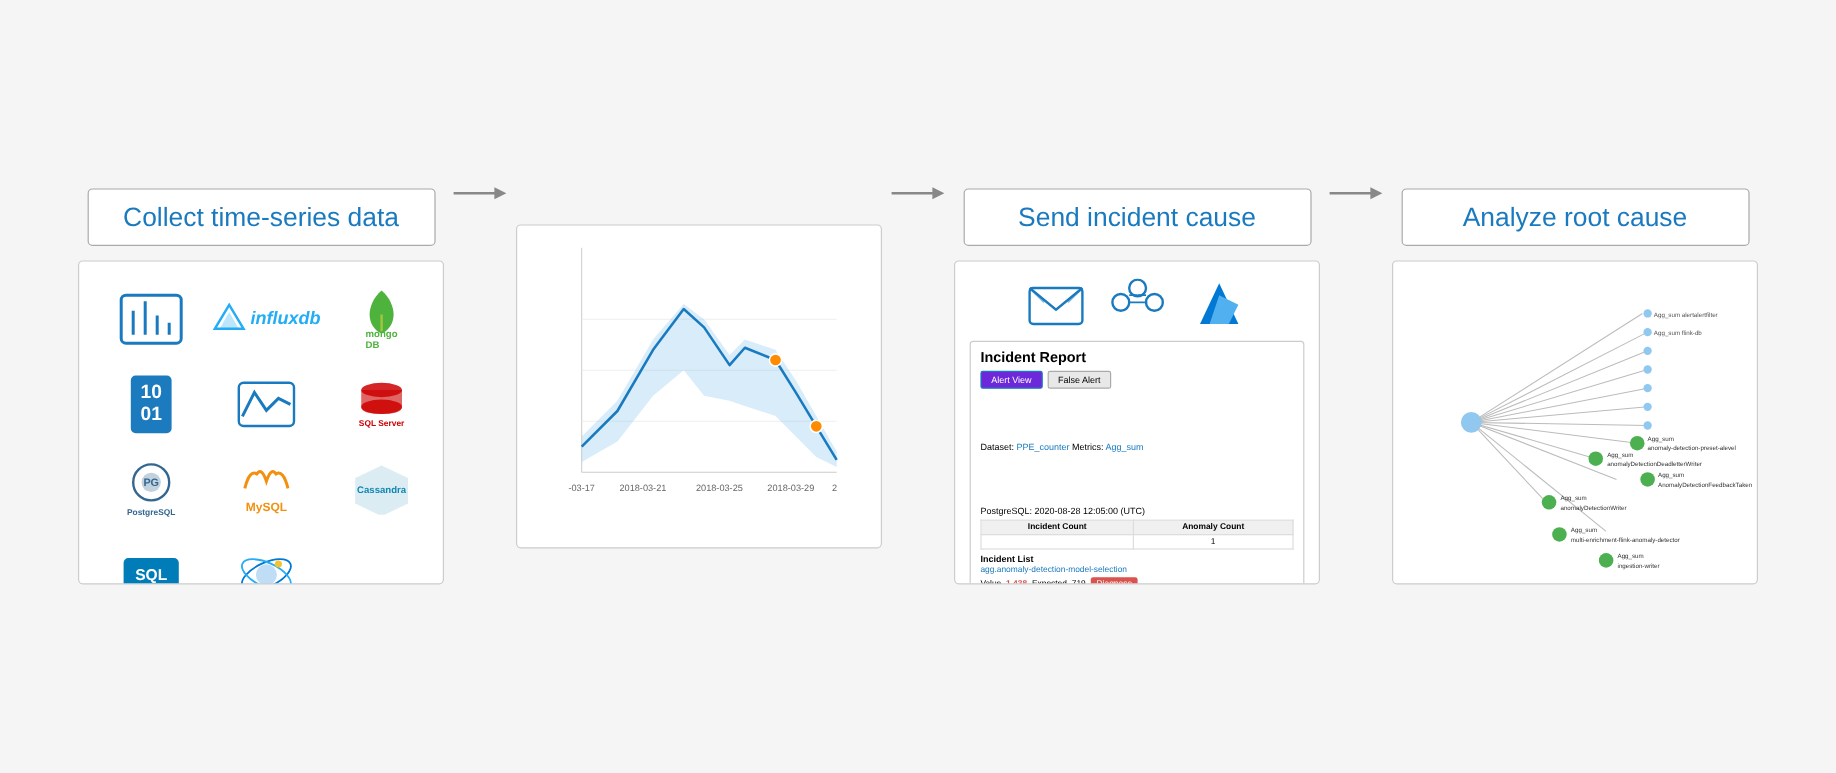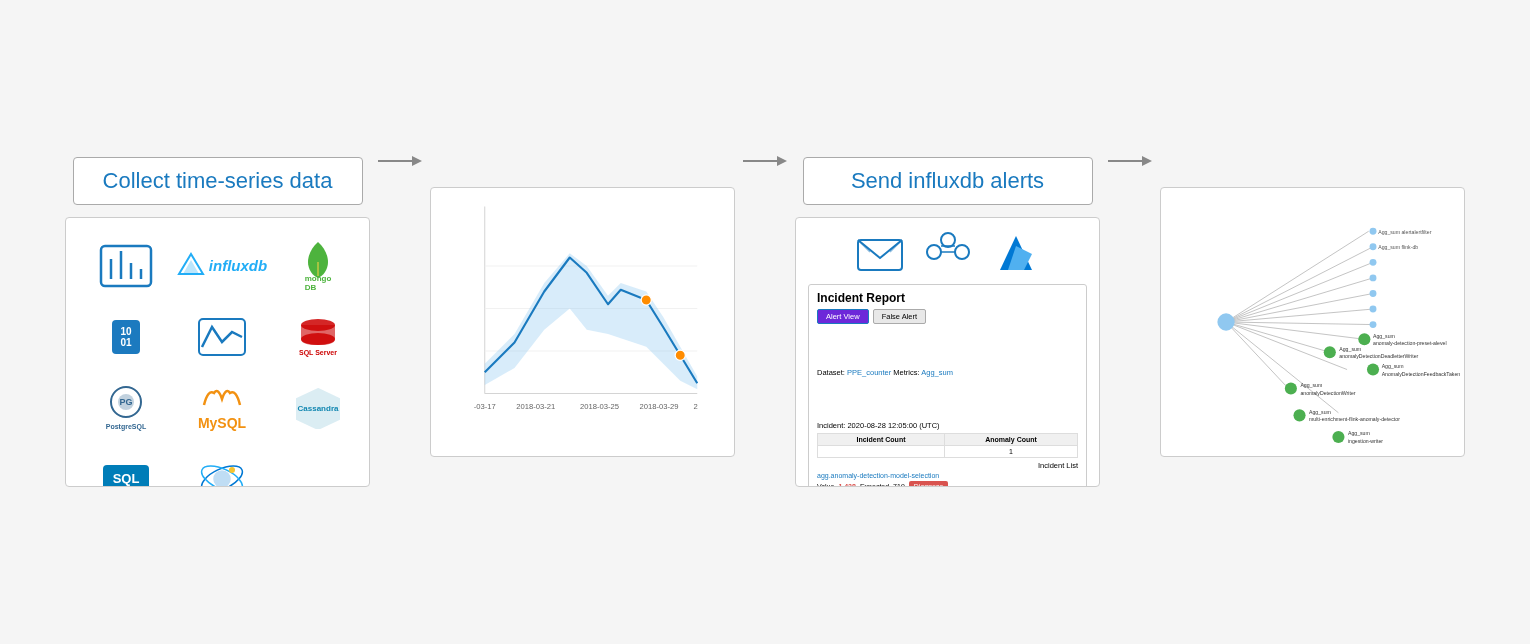--- a/index.html
+++ b/index.html
@@ -150,21 +150,21 @@
           <div style="display:flex;flex-direction:column;align-items:center;">
             <svg width="30" height="38" viewBox="0 0 30 38">
               <path d="M15 2 C8 8 5 16 5 22 C5 30 10 36 15 38 C20 36 25 30 25 22 C25 16 22 8 15 2Z" fill="#4db33d"></path>
               <line x1="15" y1="22" x2="15" y2="36" stroke="#a5c341" stroke-width="2"></line>
             </svg>
             <span style="font-size:8px;font-weight:700;color:#4db33d;margin-top:-4px;">mongo<br>DB</span>
           </div>
         </div>
 
         <div class="ds-logo">
-          <div style="background:#1c7abf;color:white;border-radius:4px;font-size:10px;font-weight:700;padding:6px 8px;text-align:center;">10<br>01</div>
+          <div style="background:#1c7abf;color:white;border-radius:4px;font-size:16px;font-weight:700;padding:6px 8px;text-align:center;">10<br>01</div>
         </div>
 
         <div class="ds-logo">
           <svg width="50" height="40" viewBox="0 0 50 40">
             <rect x="2" y="2" width="46" height="36" rx="4" fill="white" stroke="#1a7abf" stroke-width="2"></rect>
             <polyline points="5,30 15,10 25,25 35,15 45,20" fill="none" stroke="#1a7abf" stroke-width="2.5"></polyline>
           </svg>
         </div>
 
         <div class="ds-logo">
@@ -187,21 +187,21 @@
             </svg>
             <div style="font-size:7px;color:#336791;font-weight:700;">PostgreSQL</div>
           </div>
         </div>
 
         <div class="ds-logo">
           <div style="text-align:center;">
             <svg width="40" height="28" viewBox="0 0 40 28">
               <path d="M2 20 Q6 4 12 8 Q16 2 20 14 Q24 2 28 8 Q34 4 38 20" fill="none" stroke="#f29111" stroke-width="2.5"></path>
             </svg>
-            <div style="font-size:14px;font-weight:700;color:#f29111;margin-top:-2px;">MySQL</div>
+            <div style="font-size:10px;font-weight:700;color:#f29111;margin-top:-2px;">MySQL</div>
           </div>
         </div>
 
         <div class="ds-logo">
           <svg width="46" height="42" viewBox="0 0 46 42">
             <polygon points="23,2 44,12 44,32 23,42 2,32 2,12" fill="#1287b1" opacity="0.15" stroke="#1287b1" stroke-width="2"></polygon>
             <text x="23" y="24" text-anchor="middle" font-size="8" fill="#1287b1" font-weight="bold">Cassandra</text>
           </svg>
         </div>
 
@@ -261,21 +261,21 @@
 
   <div class="arrow">
     <svg viewBox="0 0 48 24" xmlns="http://www.w3.org/2000/svg">
       <line x1="2" y1="12" x2="38" y2="12" stroke="#888" stroke-width="2"></line>
       <polygon points="36,7 46,12 36,17" fill="#888"></polygon>
     </svg>
   </div>
 
   <div class="step">
     <div class="step-label-box">
-      <span>Send influxdb alerts</span>
+      <span>Send incident cause</span>
     </div>
     <div class="step-content">
       <div class="incident-panel">
 
         <div class="incident-icons">
 
           <div>
             <svg width="48" height="40" viewBox="0 0 48 40">
               <rect x="2" y="8" width="44" height="30" rx="3" fill="none" stroke="#1a7abf" stroke-width="2"></rect>
               <polyline points="2,8 24,26 46,8" fill="none" stroke="#1a7abf" stroke-width="2"></polyline>
@@ -310,36 +310,36 @@
             <div class="inc-btn active">Alert View</div>
             <div class="inc-btn">False Alert</div>
           </div>
           <div class="inc-row">
             <span>Dataset:</span>
             <span style="color:#1a7abf;">PPE_counter</span>
             <span>Metrics:</span>
             <span style="color:#1a7abf;">Agg_sum</span>
           </div>
           <div class="inc-row">
-            <span>Incident:</span>
+            <span>PostgreSQL:</span>
             <span>2020-08-28 12:05:00 (UTC)</span>
           </div>
           <table class="inc-table">
             <tbody>
                 <tr>
               <th>Incident Count</th>
               <th>Anomaly Count</th>
             </tr>
             <tr>
               <td></td>
               <td>1</td>
             </tr>
           </tbody>
             </table>
-          <div class="inc-row" style="font-weight:400;margin-top:2px;text-align:right;">Incident List</div>
+          <div class="inc-row" style="font-weight:700;margin-top:2px;">Incident List</div>
           <div style="font-size:7px;color:#1a7abf;margin:1px 0;">agg.anomaly-detection-model-selection</div>
           <div style="display:flex;gap:4px;align-items:center;margin:2px 0;">
             <span style="font-size:7px;">Value</span>
             <span style="font-size:7px;color:#d9534f;font-weight:700;">1,438</span>
             <span style="font-size:7px;">Expected</span>
             <span style="font-size:7px;">719</span>
             <div class="inc-diagnose">Diagnose</div>
           </div>
 
           <div class="inc-mini-chart">
@@ -359,20 +359,23 @@
   </div>
 
   <div class="arrow">
     <svg viewBox="0 0 48 24" xmlns="http://www.w3.org/2000/svg">
       <line x1="2" y1="12" x2="38" y2="12" stroke="#888" stroke-width="2"></line>
       <polygon points="36,7 46,12 36,17" fill="#888"></polygon>
     </svg>
   </div>
 
   <div class="step">
+    <div class="step-label-box">
+      <span>Analyze root cause</span>
+    </div>
     <div class="step-content">
       <div class="graph-container">
         <svg width="100%" height="100%" viewBox="0 0 310 310" xmlns="http://www.w3.org/2000/svg">
 
           <line x1="55" y1="155" x2="220" y2="50" stroke="#bbb" stroke-width="1"></line>
           <line x1="55" y1="155" x2="225" y2="68" stroke="#bbb" stroke-width="1"></line>
           <line x1="55" y1="155" x2="225" y2="86" stroke="#bbb" stroke-width="1"></line>
           <line x1="55" y1="155" x2="225" y2="104" stroke="#bbb" stroke-width="1"></line>
           <line x1="55" y1="155" x2="225" y2="122" stroke="#bbb" stroke-width="1"></line>
           <line x1="55" y1="155" x2="225" y2="140" stroke="#bbb" stroke-width="1"></line>

